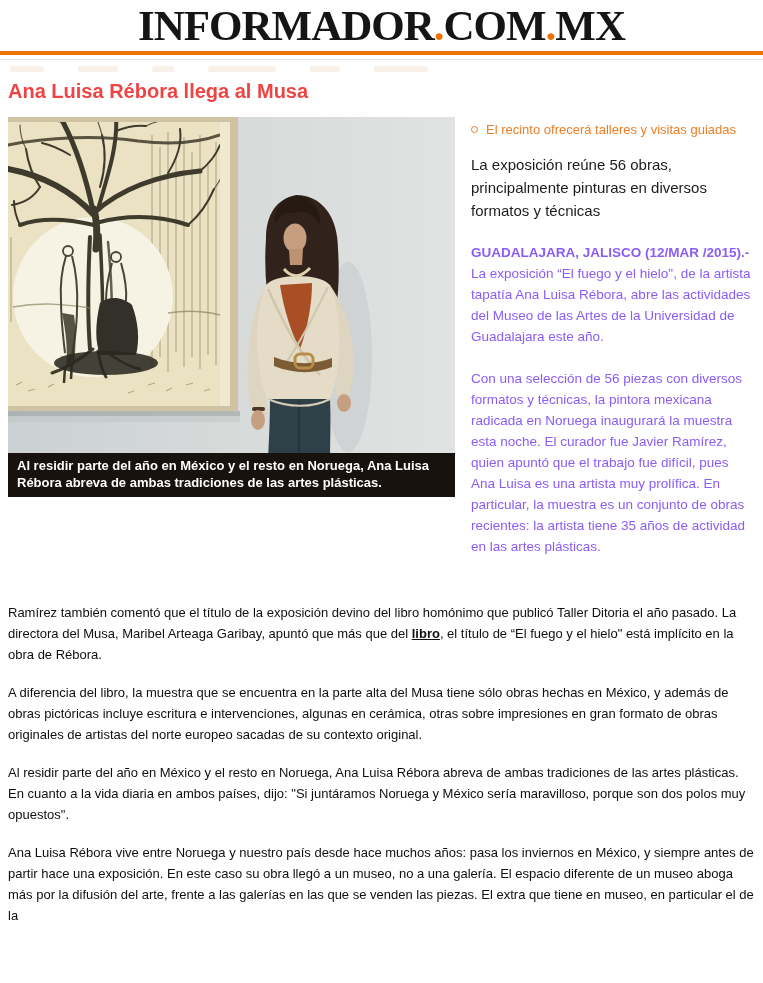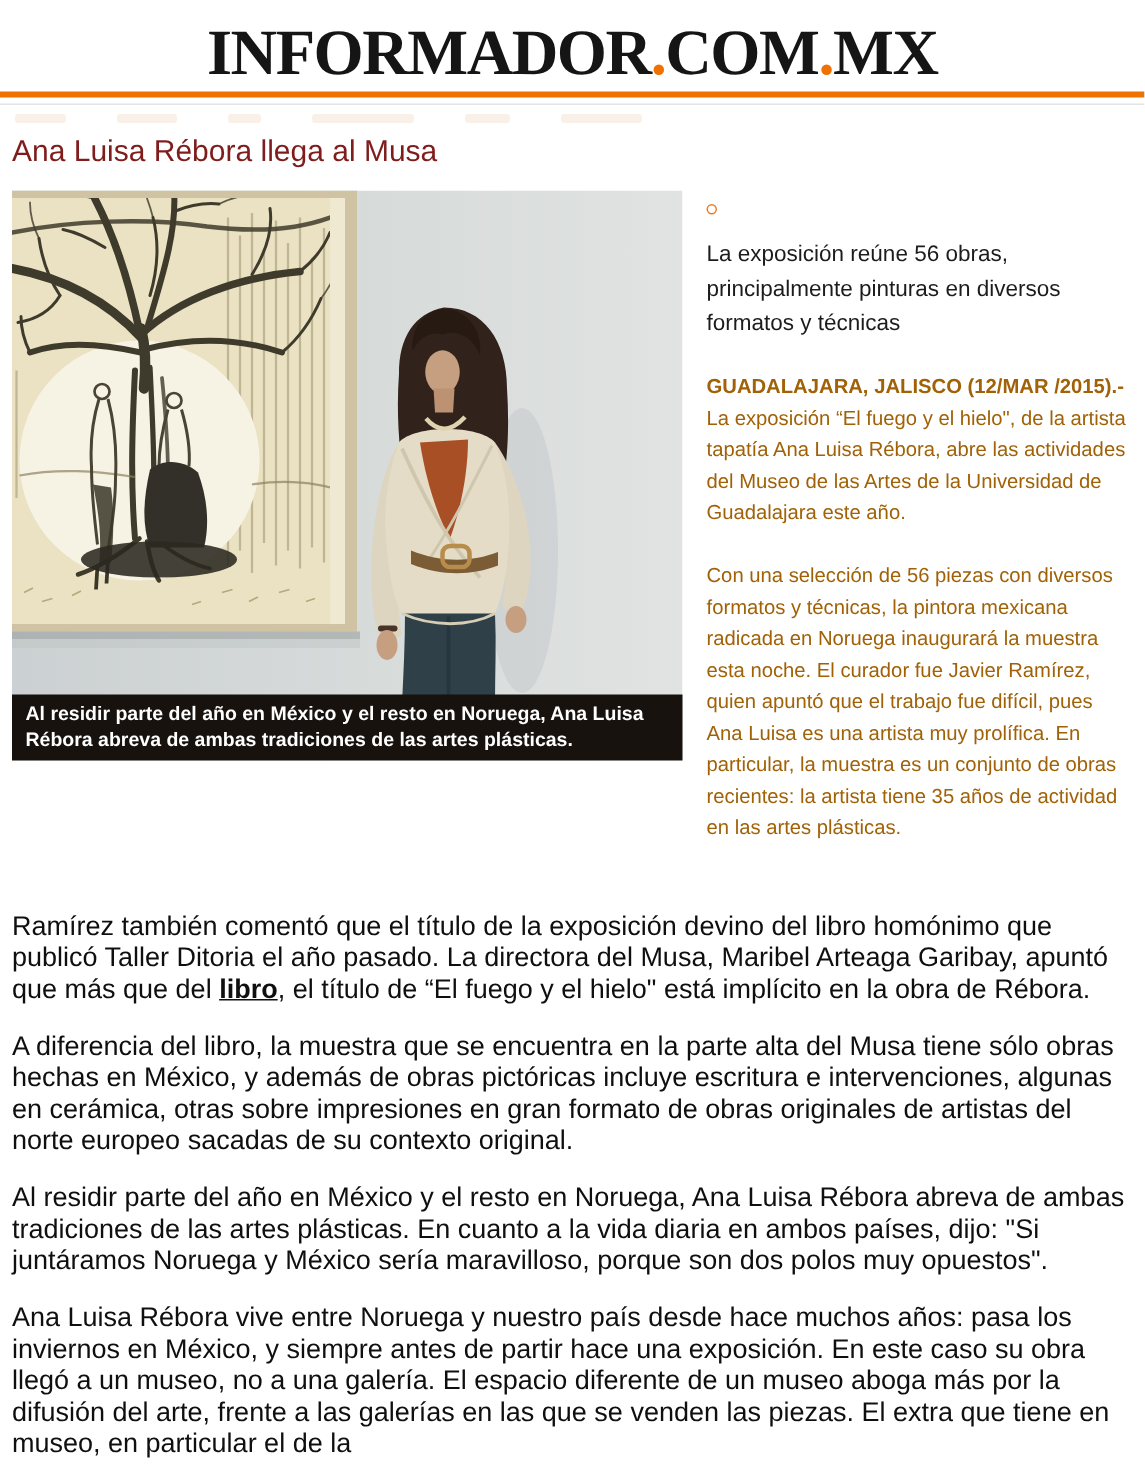--- a/index.html
+++ b/index.html
@@ -1,39 +1,39 @@
 <!DOCTYPE html>
 <html><head>
 <meta charset="utf-8">
 <style>
   html,body{margin:0;padding:0;background:#ffffff;}
   body{width:763px;font-family:"Liberation Sans", sans-serif;color:#111;}
-  .header{ text-align:center;padding:16px 0 5px; }
+  .header{ text-align:center;padding:6px 0 5px; }
   .logo{ font-family:"Liberation Serif", serif; font-weight:bold; font-size:43px; line-height:40px;
          letter-spacing:-1px; color:#151515; display:inline-block; }
   .logo .dot{ color:#ef7102; }
   .rule-orange{ height:4px; background:#ef7102; }
   .subrule{ height:1px; background:#e4e4e4; margin-top:4px; }
   .faded-nav{ height:11px; margin:3px 10px 0; display:flex; gap:34px; align-items:center; }
   .faded-nav .dash{ height:6px; border-radius:2px; background:#f4e4d4; opacity:.55; display:inline-block; }
-  .title{ font-size:20px; font-weight:normal; color:#7f1d1d; margin:6px 8px 14px; }
+  .title{ font-size:20px; font-weight:bold; color:#ef4444; margin:6px 8px 14px; }
   .top-row{ display:flex; gap:16px; margin:0 8px; }
   .photo-fig{ position:relative; width:447px; height:380px; flex:none; margin:0; }
   .photo-fig svg{ display:block; }
   .photo-caption{ position:absolute; left:0; right:0; bottom:0; background:#17120e; color:#ffffff;
                   font-size:13px; font-weight:bold; line-height:17px; padding:4px 9px 6px; }
   .right-col{ flex:1; min-width:0; padding-top:5px; }
   .related{ display:flex; gap:8px; align-items:flex-start; color:#ed7d23; font-size:13px;
             line-height:16px; text-decoration:none; margin-bottom:15px; cursor:pointer; }
   .bullet-circle{ width:5px; height:5px; border:1.5px solid #ed7d23; border-radius:50%;
                   margin-top:4px; flex:none; }
   .deck{ font-size:15px; line-height:23px; color:#1c1c1c; margin:0 0 20px; }
-  .rc-p{ font-size:13.5px; line-height:21px; color:#a16207; margin:0 0 21px; }
+  .rc-p{ font-size:13.5px; line-height:21px; color:#8b5cf6; margin:0 0 21px; }
   .body-sec{ margin:24px 8px 0; }
-  .body-p{ font-size:18px; line-height:21px; color:#0f0f0f; margin:0 0 17px; }
+  .body-p{ font-size:13px; line-height:21px; color:#0f0f0f; margin:0 0 17px; }
   .inline-link{ color:#0f0f0f; font-weight:bold; text-decoration:underline; cursor:pointer; }
 </style>
 </head>
 <body>
 
 <div class="header">
   <div class="logo"><span>INFORMADOR</span><span class="dot">.</span><span>COM</span><span class="dot">.</span><span>MX</span></div>
 </div>
 
 <div class="rule-orange"></div>
@@ -165,20 +165,21 @@
         <ellipse cx="250" cy="303" rx="7" ry="10" fill="#c69e80"></ellipse>
         <ellipse cx="336" cy="286" rx="7" ry="9" fill="#c69e80"></ellipse>
       </g>
     </svg>
     <figcaption class="photo-caption">Al residir parte del año en México y el resto en Noruega, Ana Luisa Rébora abreva de ambas tradiciones de las artes plásticas.</figcaption>
   </figure>
 
   <aside class="right-col">
     <a class="related">
       <span class="bullet-circle"></span>
+      <span>El recinto ofrecerá talleres y visitas guiadas</span>
     </a>
     <p class="deck">La exposición reúne 56 obras, principalmente pinturas en diversos formatos y técnicas</p>
     <p class="rc-p"><strong>GUADALAJARA, JALISCO (12/MAR /2015).-</strong><span> La exposición “El fuego y el hielo", de la artista tapatía Ana Luisa Rébora, abre las actividades del Museo de las Artes de la Universidad de Guadalajara este año.</span></p>
     <p class="rc-p">Con una selección de 56 piezas con diversos formatos y técnicas, la pintora mexicana radicada en Noruega inaugurará la muestra esta noche. El curador fue Javier Ramírez, quien apuntó que el trabajo fue difícil, pues Ana Luisa es una artista muy prolífica. En particular, la muestra es un conjunto de obras recientes: la artista tiene 35 años de actividad en las artes plásticas.</p>
   </aside>
 </div>
 
 <div class="body-sec">
   <p class="body-p"><span>Ramírez también comentó que el título de la exposición devino del libro homónimo que publicó Taller Ditoria el año pasado. La directora del Musa, Maribel Arteaga Garibay, apuntó que más que del </span><a class="inline-link">libro</a><span>, el título de “El fuego y el hielo" está implícito en la obra de Rébora.</span></p>
   <p class="body-p">A diferencia del libro, la muestra que se encuentra en la parte alta del Musa tiene sólo obras hechas en México, y además de obras pictóricas incluye escritura e intervenciones, algunas en cerámica, otras sobre impresiones en gran formato de obras originales de artistas del norte europeo sacadas de su contexto original.</p>

